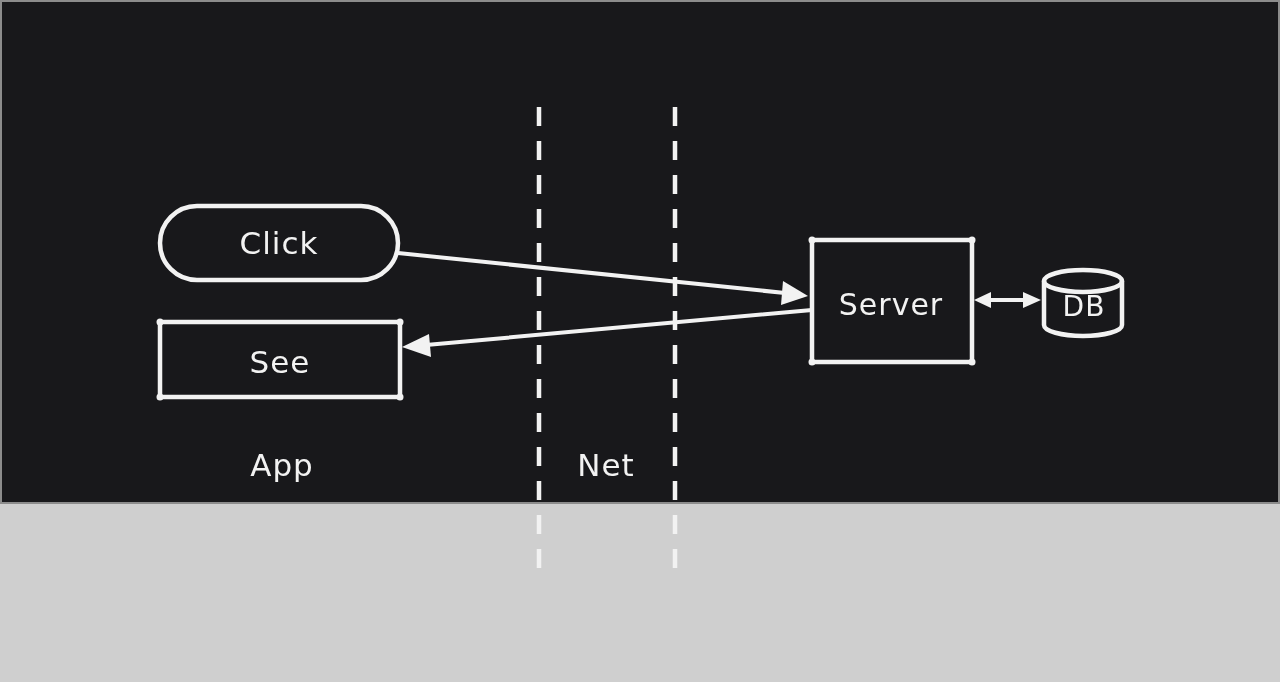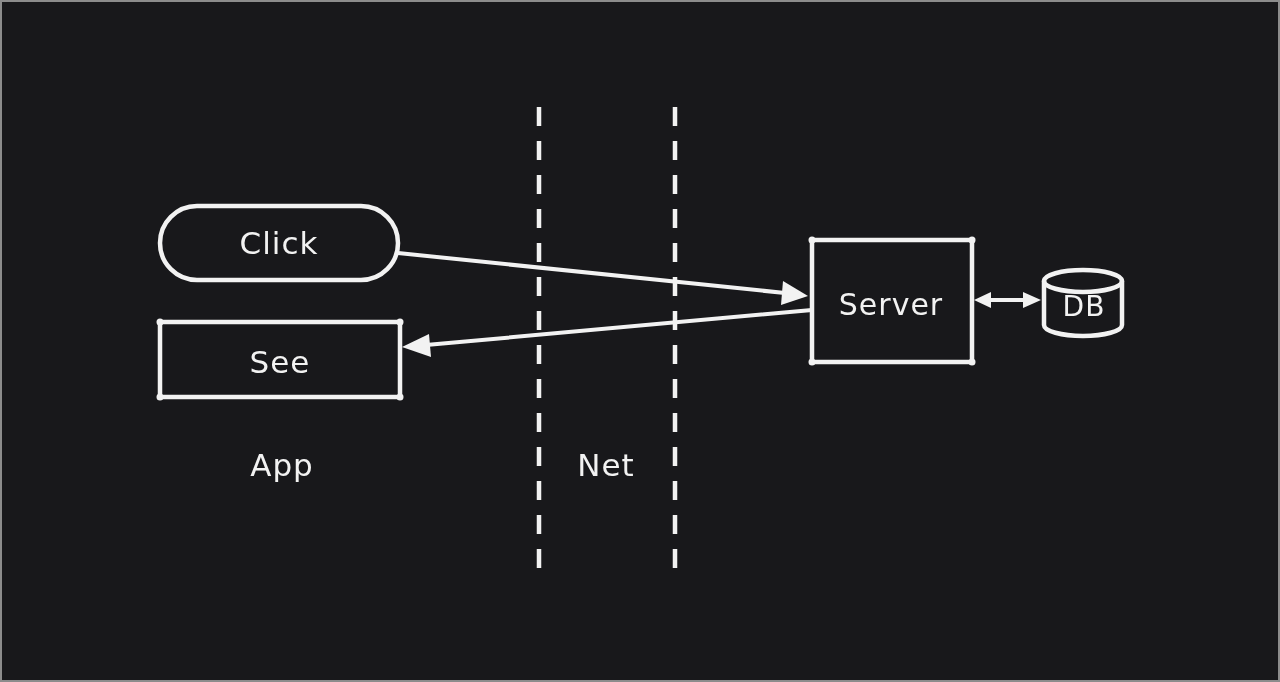--- a/index.html
+++ b/index.html
@@ -9,21 +9,21 @@
   }
   * { margin: 0; padding: 0; box-sizing: border-box; }
   html, body {
     width: 1280px; height: 682px;
     background: #cfcfcf;
     font-family: "DejaVu Sans", "Liberation Sans", sans-serif;
     overflow: hidden;
   }
   .frame {
     position: relative;
-    width: 1280px; height: 682px;
+    width: 1280px; height: 504px;
     background: var(--bg, #18181b);
     border: 2px solid var(--frame, #8c8c8c);
     text-align: right;
   }
   svg.scene { position: absolute; inset: 0; display: block; }
 
   .stroke {
     stroke: var(--stroke, #f2f2f2);
     fill: none;
     stroke-linecap: round;

